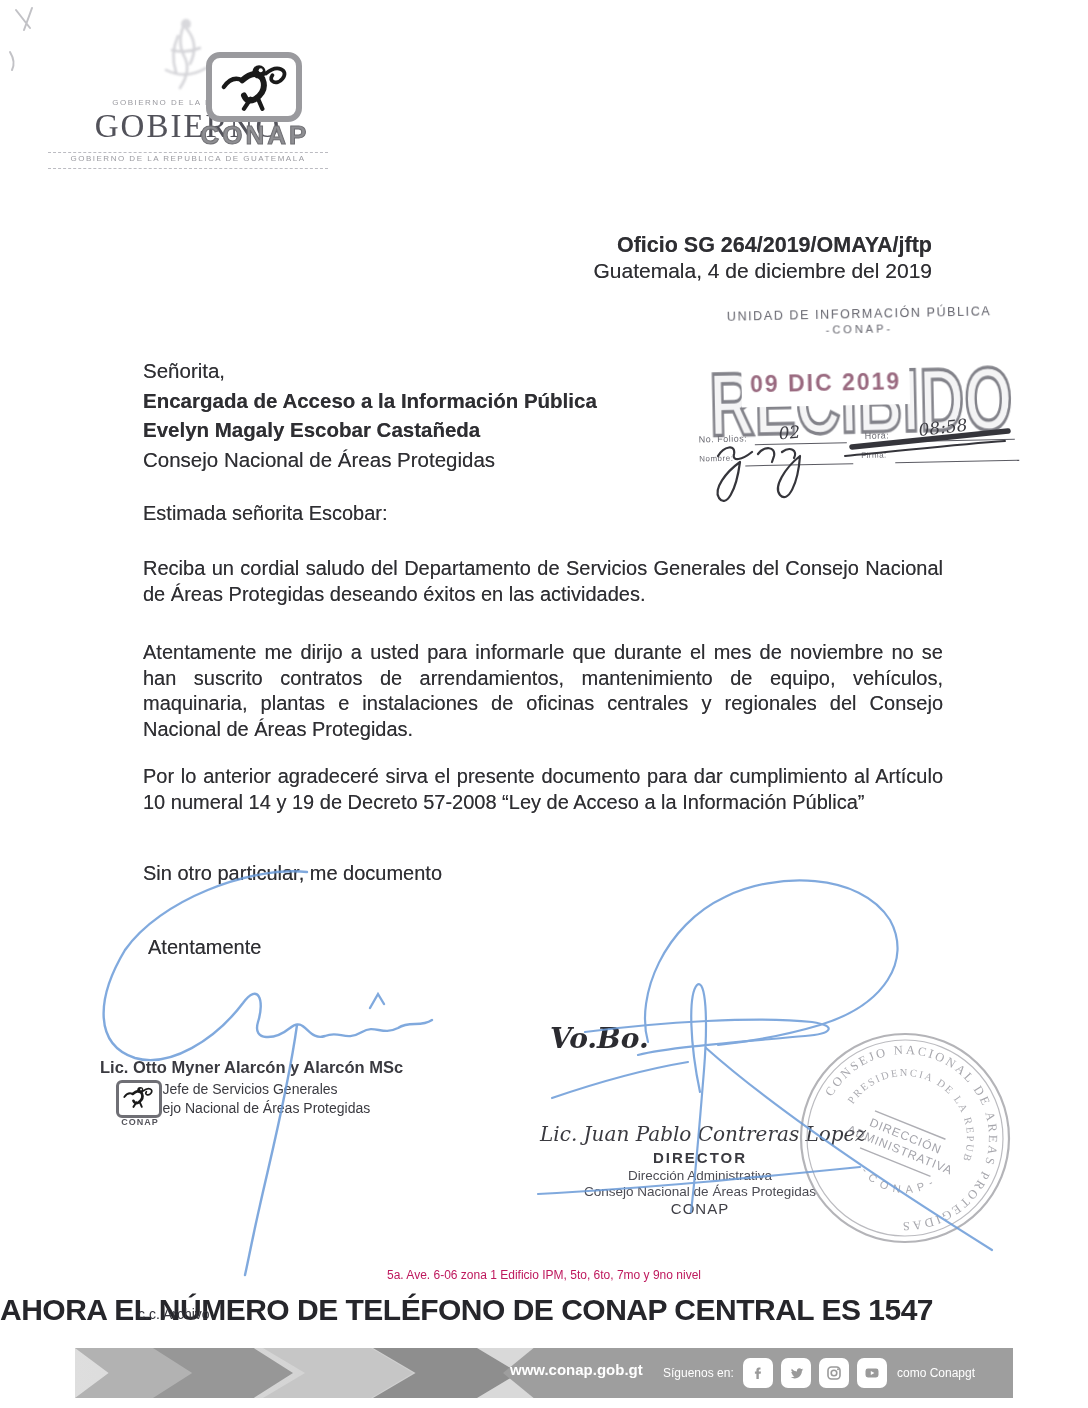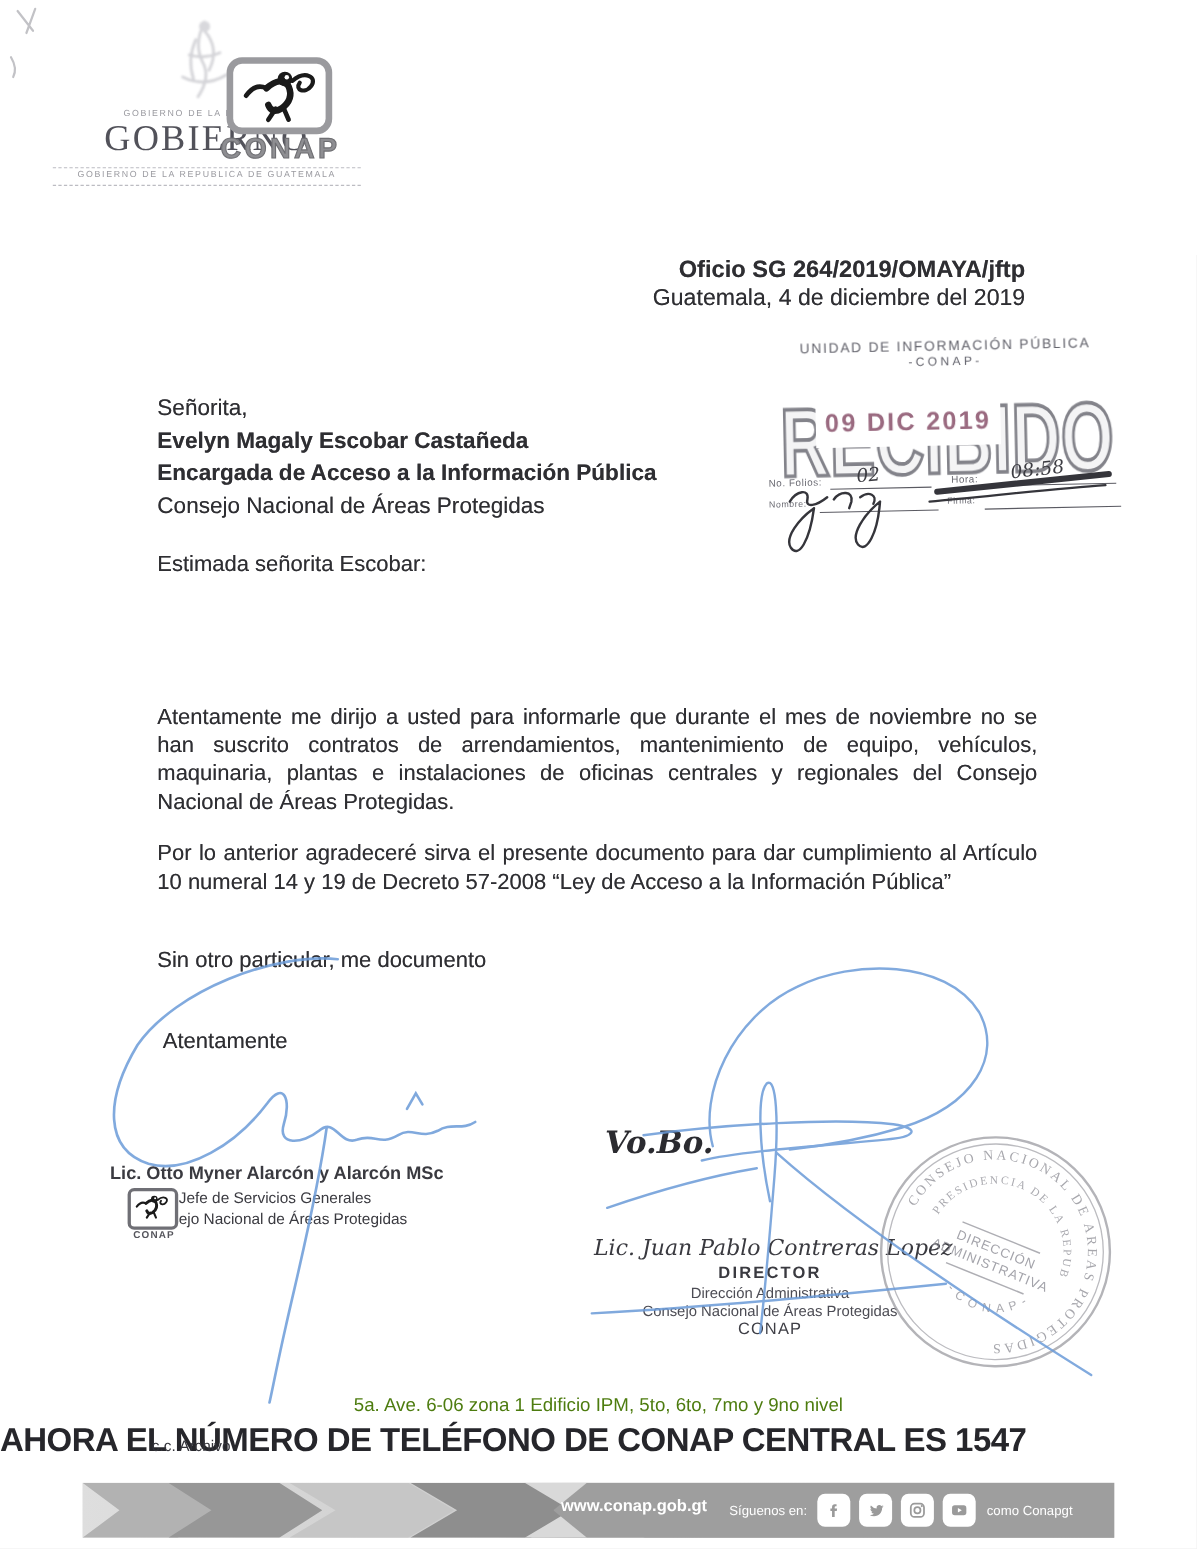--- a/index.html
+++ b/index.html
@@ -67,21 +67,21 @@
   
   .vobo { left:550px; top:1022px; font-family:"DejaVu Serif", serif; font-style:italic; font-weight:bold; font-size:28px; color:#2b2b30; filter:blur(0.2px); }
   .signer-right { left:540px; top:1122px; width:320px; text-align:center; color:#3a3a40; }
   .signer-right .n { font-family:"DejaVu Serif", serif; font-style:italic; font-size:20px; white-space:nowrap; filter:blur(0.3px); }
   .signer-right .t { font-size:15px; font-weight:bold; letter-spacing:2px; margin-top:3px; filter:blur(0.3px); }
   .signer-right .d { font-size:13.5px; margin-top:2px; color:#4c4c54; filter:blur(0.45px); }
   .signer-right .o { font-size:13.5px; margin-top:1px; color:#4c4c54; filter:blur(0.45px); }
   .signer-right .a { font-size:15px; letter-spacing:1px; margin-top:1px; color:#3f3f46; filter:blur(0.3px); }
 
   
-  .addr { left:34px; top:1268px; width:1020px; text-align:center; font-size:17px; color:#4d7c0f; filter:blur(0.3px); }
+  .addr { left:34px; top:1268px; width:1020px; text-align:center; font-size:12px; color:#be185d; filter:blur(0.3px); }
   .phone { left:0; top:1293px; width:916px; text-align:center; font-weight:bold; font-size:30px; color:#26262b; letter-spacing:-0.5px; filter:blur(0.25px); white-space:nowrap; }
   .ccnote { left:138px; top:1306px; font-size:14px; color:#33333a; filter:blur(0.5px); }
 
   .banner { left:75px; top:1348px; width:938px; height:50px; overflow:hidden;
     background:linear-gradient(90deg,#dedede,#cdcdcd 40%,#a5a5a5 48%,#9e9e9e); }
   .chev { position:absolute; top:0; height:50px;
     clip-path:polygon(0% 0%,72% 0%,100% 50%,72% 100%,0% 100%,28% 50%); }
   .rband { position:absolute; top:0; left:428px; width:510px; height:50px; background:#9e9e9e;
     clip-path:polygon(0 50%,6% 0,100% 0,100% 100%,6% 100%); }
   .banner-web { position:absolute; left:435px; top:13px; font-weight:bold; font-size:15px; color:#fff; filter:blur(0.3px); }
@@ -152,26 +152,27 @@
     <div class="abs s-ul" style="left:202px; top:139px; width:116px"></div>
     <div class="abs s-hand" style="left:222px; top:116px; transform:rotate(-5deg)">08:58</div>
     <div class="abs s-lab" style="left:2px; top:148px; font-size:8px">Nombre:</div>
     <div class="abs s-ul" style="left:48px; top:160px; width:108px"></div>
     <div class="abs s-lab" style="left:164px; top:148px; font-size:8px">Firma:</div>
     <div class="abs s-ul" style="left:198px; top:160px; width:124px"></div>
   </div>
 
   <div class="abs recipient scan">
     <div>Señorita,</div>
+    <div class="b">Encargada de Acceso a la Información Pública</div>
     <div class="b">Evelyn Magaly Escobar Castañeda</div>
-    <div class="b">Encargada de Acceso a la Información Pública</div>
     <div>Consejo Nacional de Áreas Protegidas</div>
   </div>
 
   <div class="abs greeting scan">Estimada señorita Escobar:</div>
+  <div class="abs para p1 scan">Reciba un cordial saludo del Departamento de Servicios Generales del Consejo Nacional de Áreas Protegidas deseando éxitos en las actividades.</div>
   <div class="abs para p2 scan">Atentamente me dirijo a usted para informarle que durante el mes de noviembre no se han suscrito contratos de arrendamientos, mantenimiento de equipo, vehículos, maquinaria, plantas e instalaciones de oficinas centrales y regionales del Consejo Nacional de Áreas Protegidas.</div>
   <div class="abs para p3 scan">Por lo anterior agradeceré sirva el presente documento para dar cumplimiento al Artículo 10 numeral 14 y 19 de Decreto 57-2008 “Ley de Acceso a la Información Pública”</div>
   <div class="abs closing scan">Sin otro particular, me documento</div>
   <div class="abs atent scan">Atentamente</div>
 
   <div class="abs signer-left">
     <div class="n">Lic. Otto Myner Alarcón y Alarcón MSc</div>
     <div class="t">Jefe de Servicios Generales</div>
     <div class="o">Consejo Nacional de Áreas Protegidas</div>
   </div>

